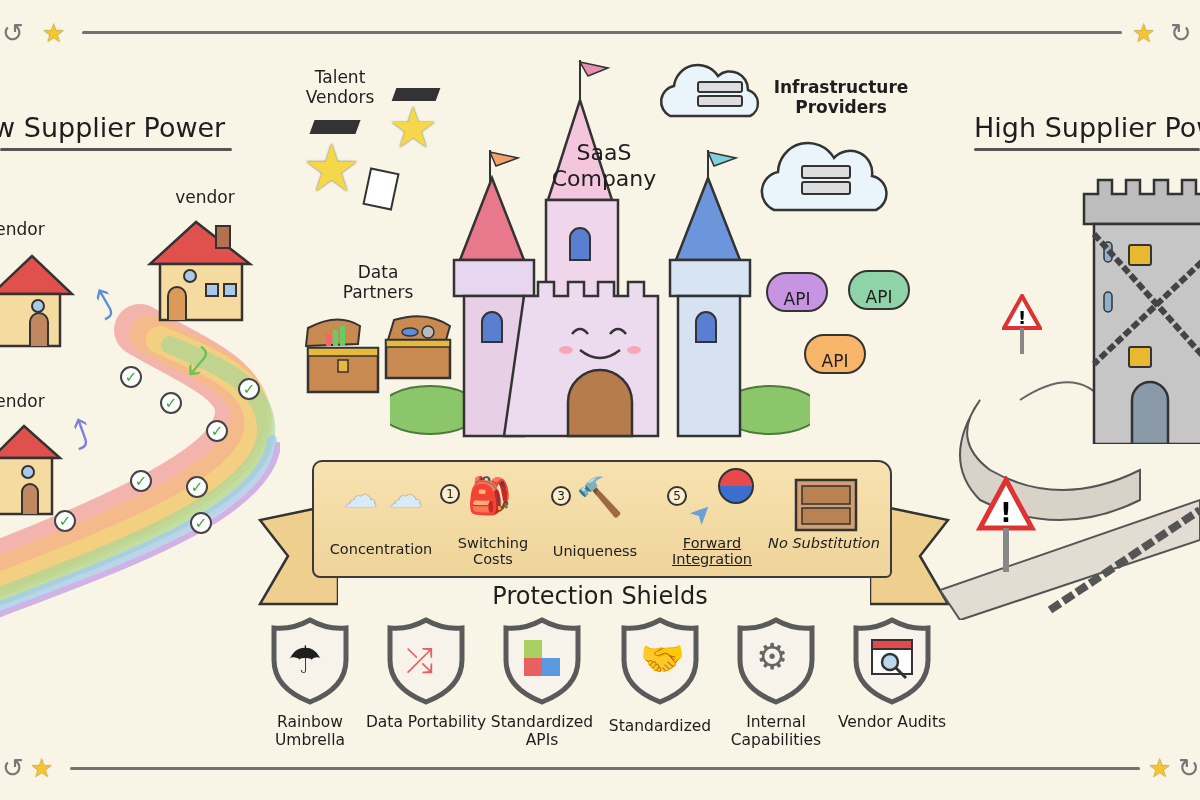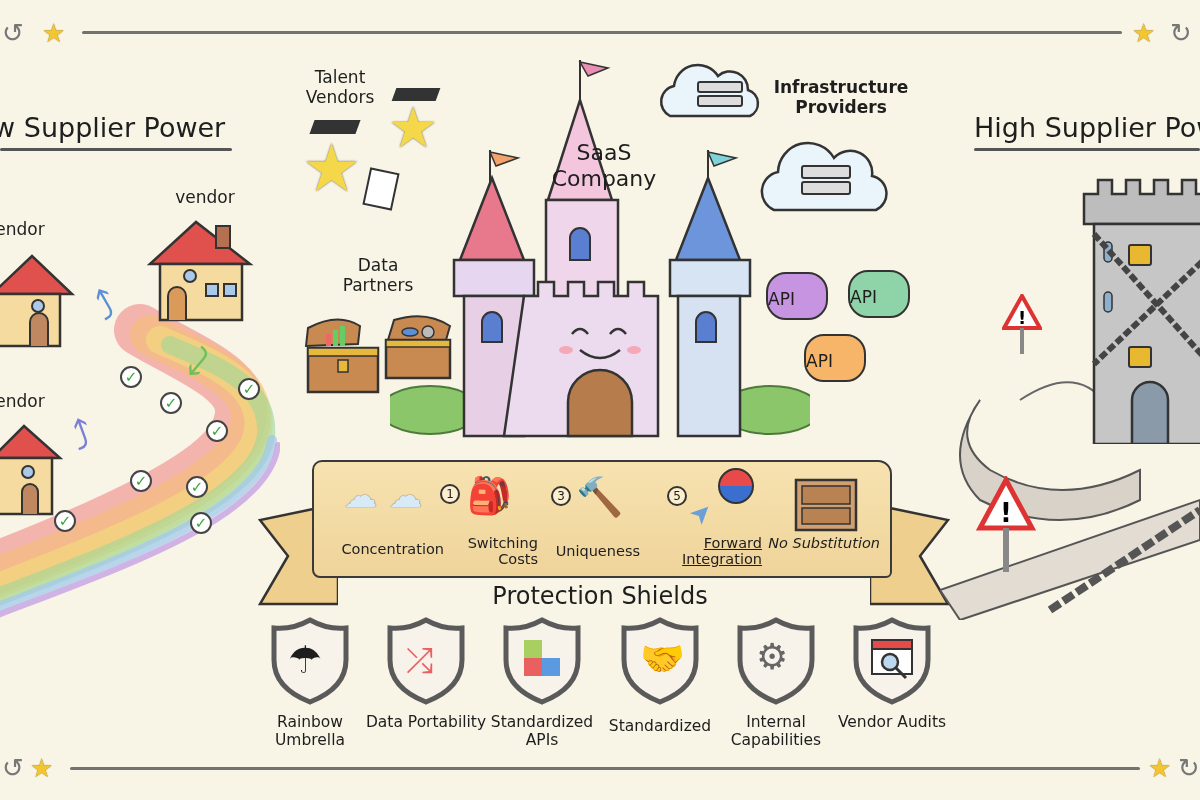--- a/index.html
+++ b/index.html
@@ -7,31 +7,31 @@
   body { background: #f8f4e6; font-family: "DejaVu Sans", sans-serif; color: #1e1e1e; position: relative; }
   .abs { position: absolute; }
   .rule { position: absolute; height: 3px; background: #5a5a5a; border-radius: 2px; opacity: .85; }
   .star { position: absolute; color: #f2c531; font-size: 26px; line-height: 1; text-shadow: 0 0 1px #6a5a10; }
   .swirl { position: absolute; font-size: 26px; color: #777; line-height: 1; }
   .heading { position: absolute; font-size: 27px; white-space: nowrap; }
   .heading-under { position: absolute; height: 3px; background: #555; border-radius: 2px; }
   .label { position: absolute; text-align: center; font-size: 17px; line-height: 1.15; }
   .banner { position: absolute; left: 312px; top: 460px; width: 580px; height: 118px;
             background: linear-gradient(#f7e2b0, #efd49a); border: 2.5px solid #3a3a3a; border-radius: 10px 14px 6px 8px; }
-  .factor { position: absolute; text-align: right; font-size: 14.5px; line-height: 1.1; }
+  .factor { position: absolute; text-align: center; font-size: 14.5px; line-height: 1.1; }
   .factor-icon { position: absolute; text-align: center; font-size: 30px; line-height: 1; }
   .num { position: absolute; width: 20px; height: 20px; border: 2px solid #333; border-radius: 50%;
          font-size: 12px; text-align: center; line-height: 16px; background: #fbefd0; }
   .shield { position: absolute; width: 80px; height: 90px; }
   .shield-label { position: absolute; width: 130px; text-align: center; font-size: 15.5px; line-height: 1.15; }
   .house { position: absolute; }
   .check { position: absolute; width: 22px; height: 22px; border: 2px solid #444; border-radius: 50%; background: #fff;
            color: #3aa33a; font-size: 15px; font-weight: bold; text-align: center; line-height: 18px; }
-  .puzzle { position: absolute; width: 62px; height: 48px; border: 2.5px solid #333; border-radius: 20px;
-            font-size: 17px; text-align: left; line-height: 50px; }
+  .puzzle { position: absolute; width: 62px; height: 40px; border: 2.5px solid #333; border-radius: 20px;
+            font-size: 17px; text-align: center; line-height: 50px; }
   .warn { position: absolute; }
 </style>
 </head>
 <body>
 
 <div class="swirl" style="left:2px;top:20px;">↺</div>
 <div class="star" style="left:42px;top:20px;">★</div>
 <div class="rule" style="left:82px;top:31px;width:1040px;"></div>
 <div class="star" style="left:1132px;top:20px;">★</div>
 <div class="swirl" style="left:1170px;top:20px;">↻</div>
@@ -112,21 +112,21 @@
     <rect x="48" y="22" width="44" height="10" rx="2" fill="#ddd" stroke="#333" stroke-width="2"></rect>
     <rect x="48" y="36" width="44" height="10" rx="2" fill="#ddd" stroke="#333" stroke-width="2"></rect>
   </svg>
   <div class="label" style="left:766px;top:78px;width:150px;font-weight:bold;">Infrastructure Providers</div>
   <svg class="abs" style="left:750px;top:130px;" width="150" height="90" viewBox="0 0 150 90">
     <path d="M24 80 a20 20 0 0 1 4 -38 a30 30 0 0 1 56 -14 a22 22 0 0 1 38 18 a18 18 0 0 1 4 34 z" fill="#eaf4fb" stroke="#333" stroke-width="2.5"></path>
     <rect x="52" y="36" width="48" height="12" rx="2" fill="#ddd" stroke="#333" stroke-width="2"></rect>
     <rect x="52" y="52" width="48" height="12" rx="2" fill="#ddd" stroke="#333" stroke-width="2"></rect>
   </svg>
 
-  <div class="label" style="left:338px;top:256px;width:80px;">Data Partners</div>
+  <div class="label" style="left:338px;top:263px;width:80px;">Data Partners</div>
   <svg class="abs" style="left:298px;top:316px;" width="90" height="80" viewBox="0 0 90 80">
     <path d="M8 30 L10 12 Q40 -4 62 10 L60 28 Z" fill="#c88a50" stroke="#333" stroke-width="2"></path>
     <rect x="10" y="32" width="70" height="44" fill="#c88a50" stroke="#333" stroke-width="2.5"></rect>
     <rect x="10" y="32" width="70" height="8" fill="#e6b83c" stroke="#333" stroke-width="1.5"></rect>
     <rect x="40" y="44" width="10" height="12" fill="#e6b83c" stroke="#333" stroke-width="1.5"></rect>
     <rect x="28" y="18" width="5" height="12" fill="#e66"></rect>
       <rect x="35" y="14" width="5" height="16" fill="#6c6"></rect>
       <rect x="42" y="10" width="5" height="20" fill="#6c6"></rect>
   </svg>
   <svg class="abs" style="left:382px;top:312px;" width="74" height="70" viewBox="0 0 74 70">

